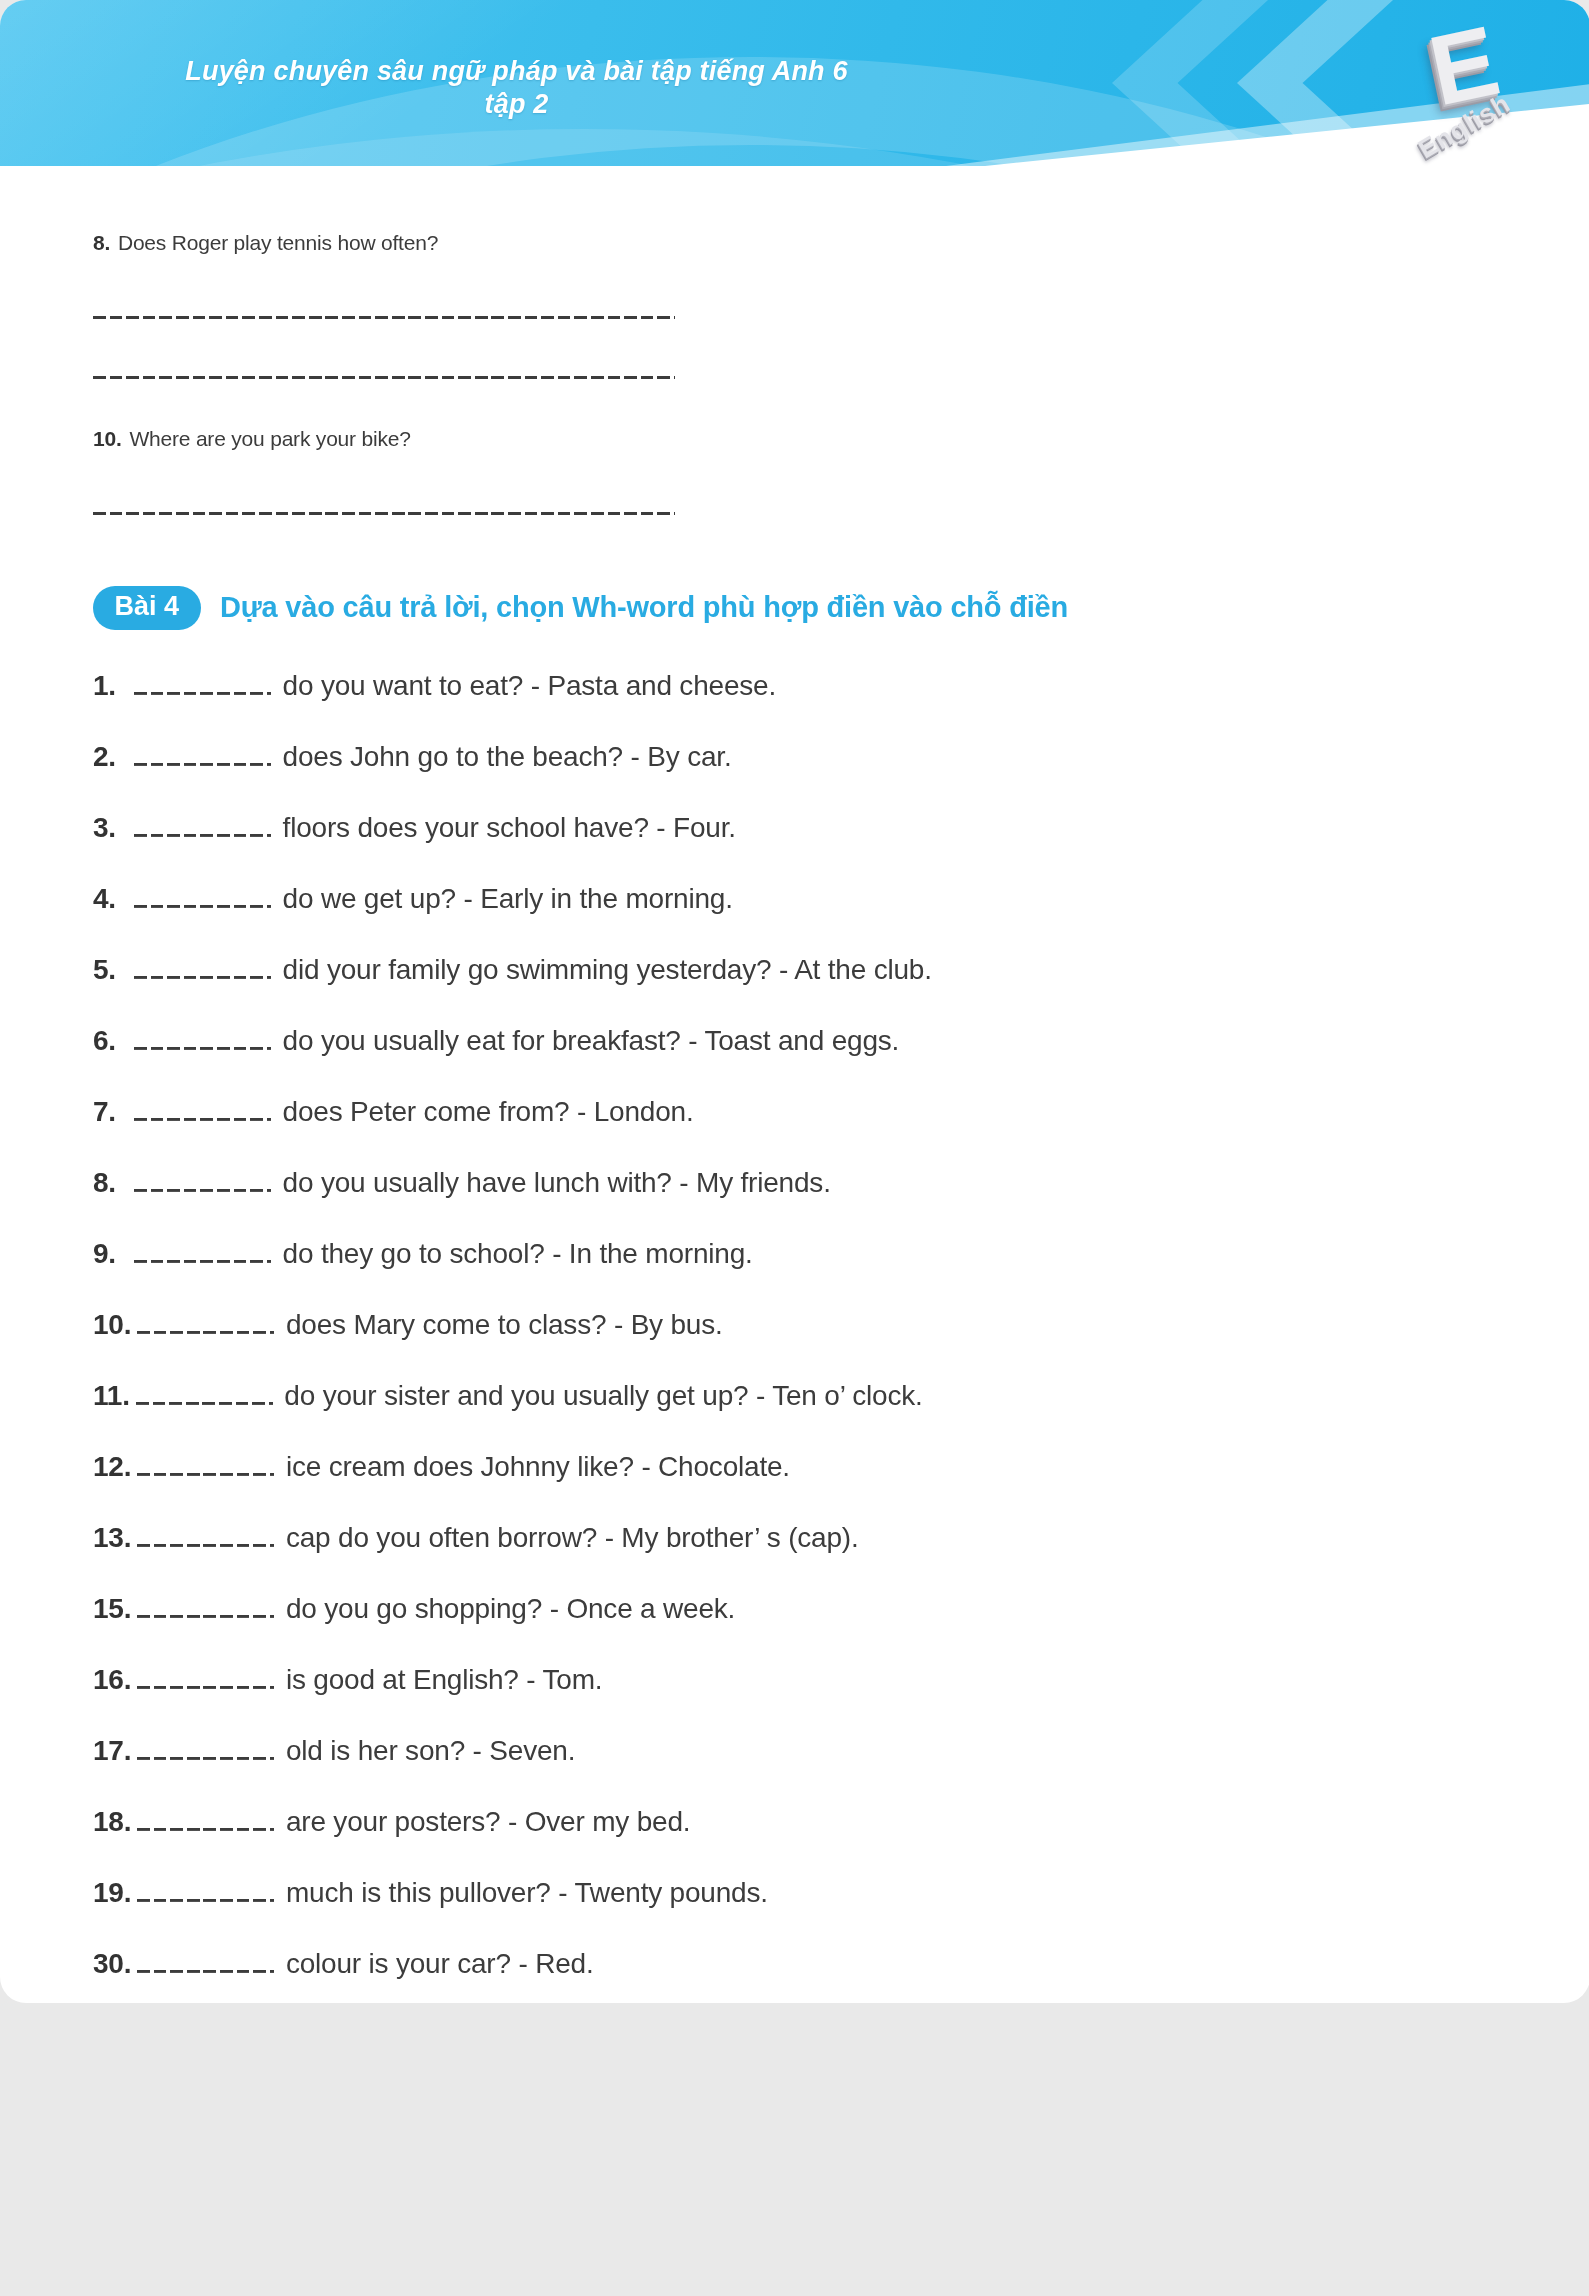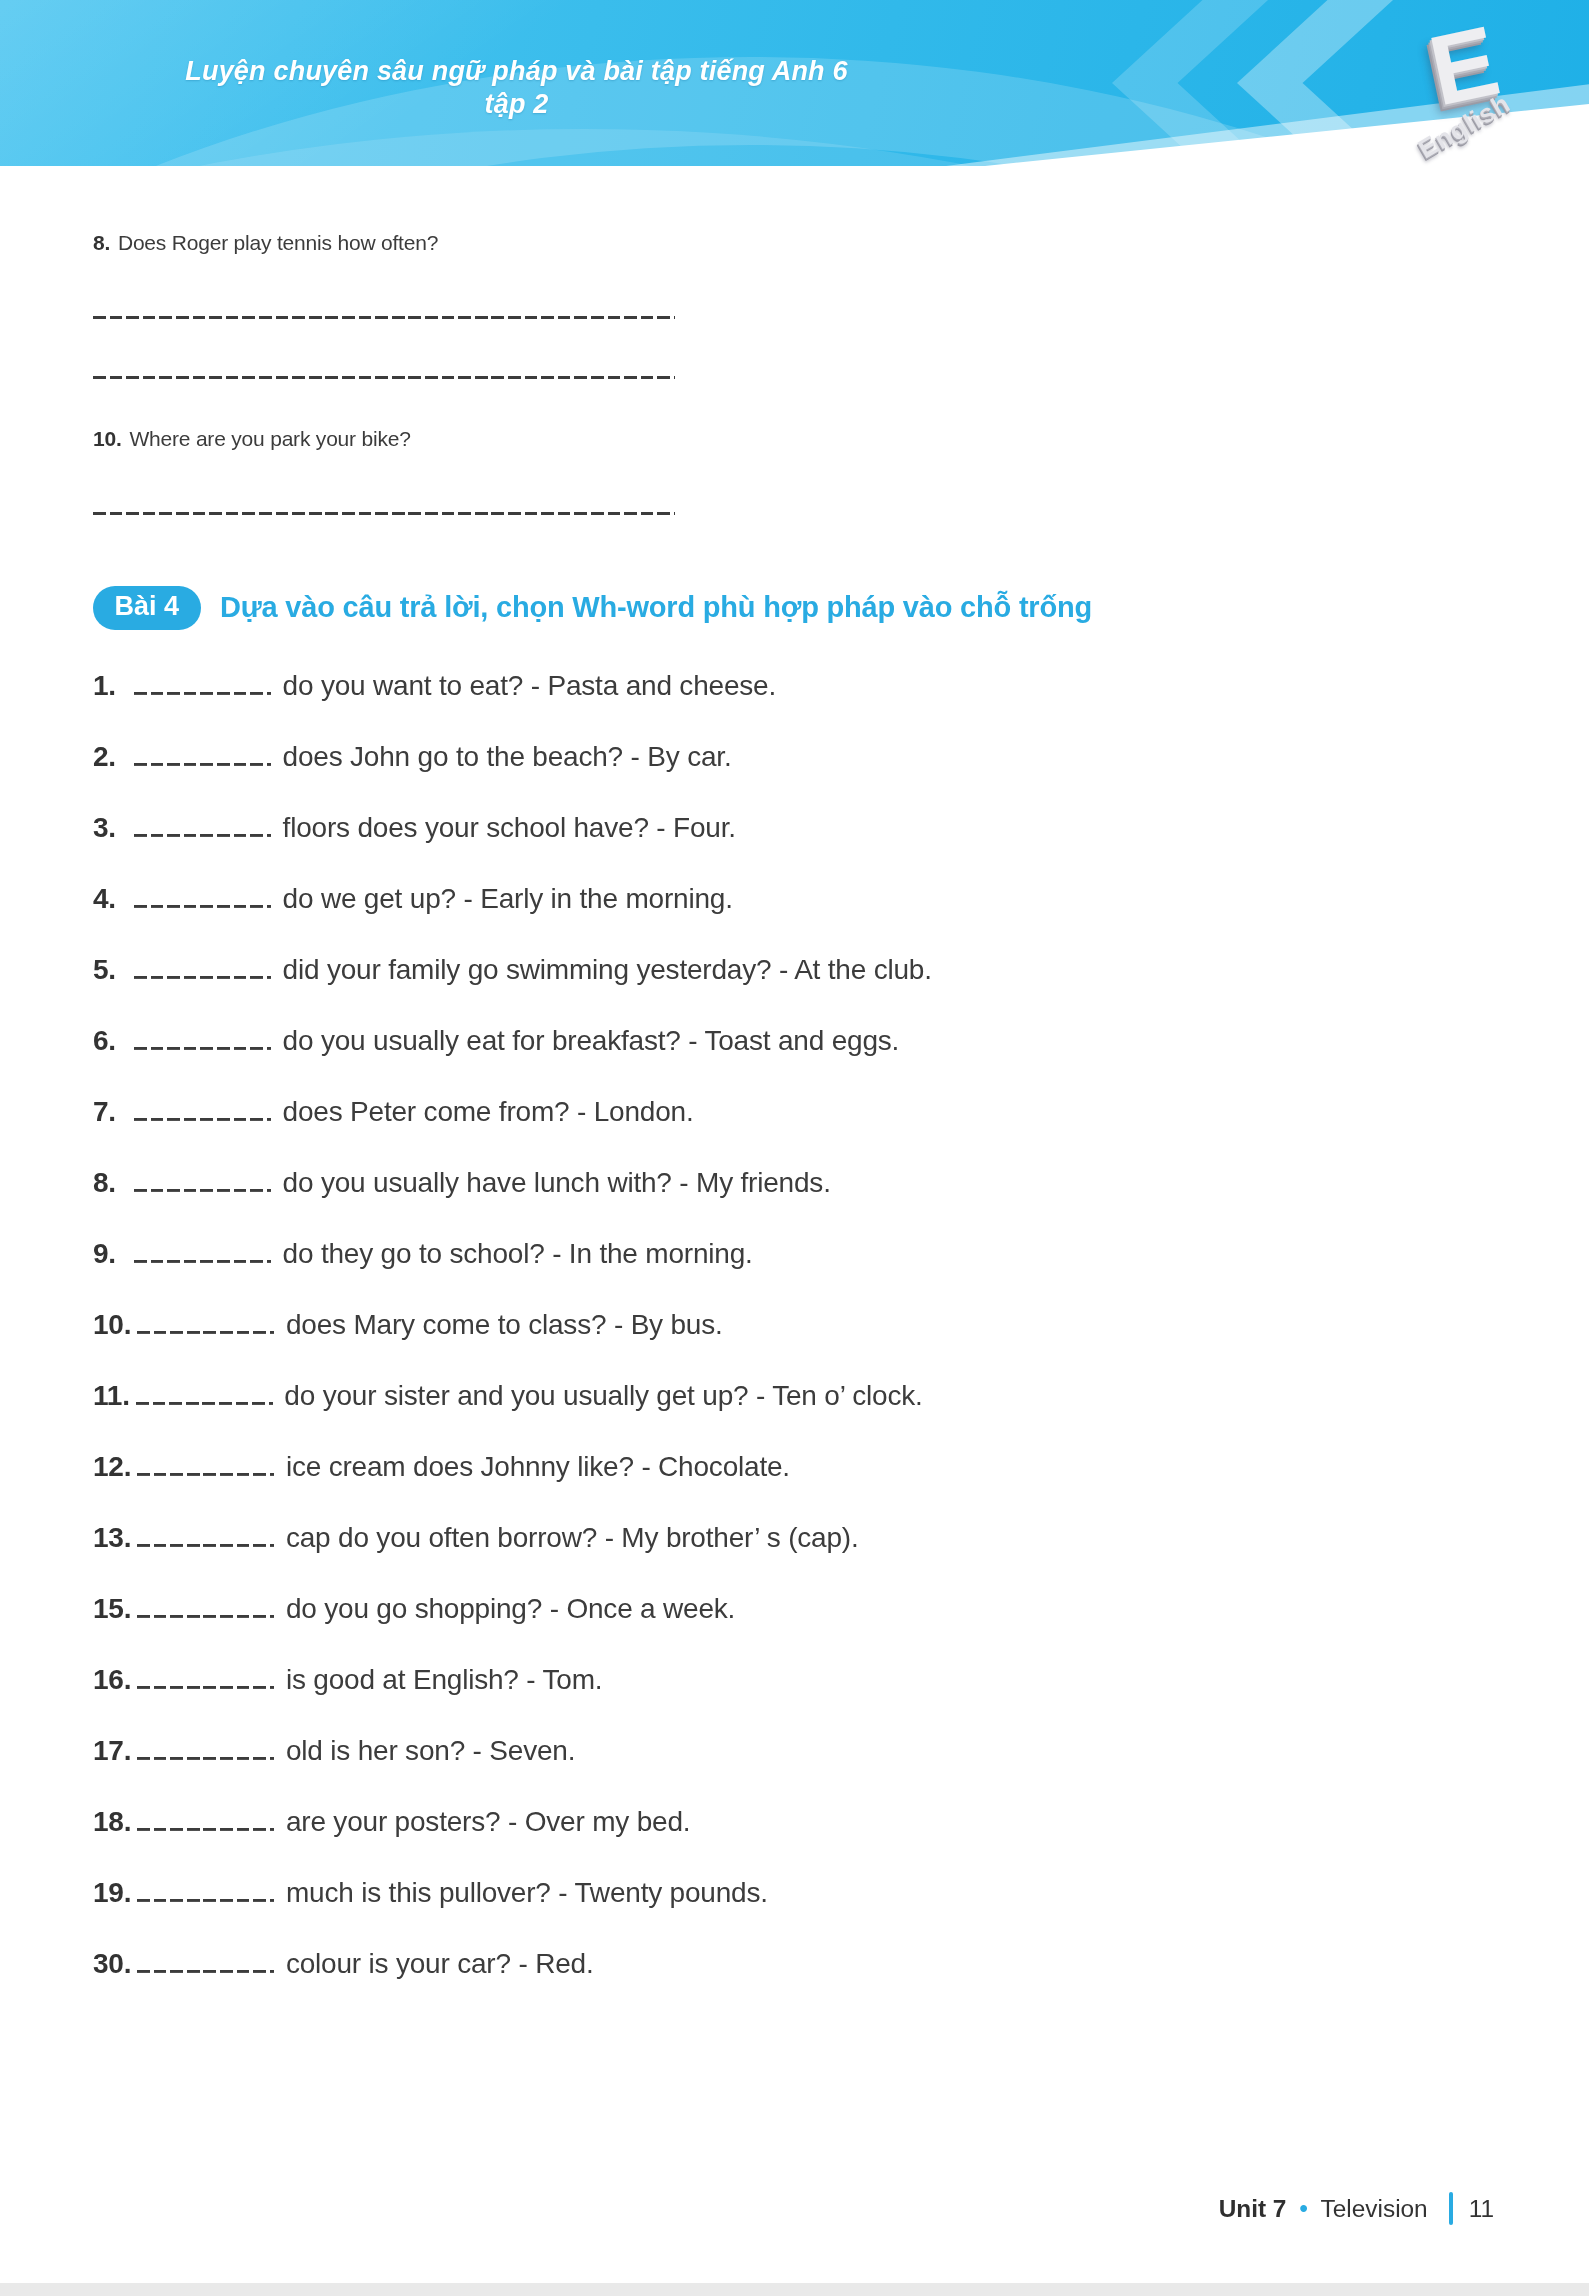--- a/index.html
+++ b/index.html
@@ -1,19 +1,19 @@
 <!DOCTYPE html>
 <html><head>
 <meta charset="utf-8">
 <style>
   html,body { margin:0; padding:0; background:#e9e9e9; }
   .page {
-    position:relative; width:1590px; height:2283px; margin:0 auto;
+    position:relative; width:1590px; height:2003px; margin:0 auto;
     background:#ffffff; overflow:hidden;
-    font-family:"Liberation Sans", sans-serif; color:#3c3c3c;
+    font-family:"Liberation Sans", sans-serif; color:#3c3c3c;border-radius:26px;
   }
 
   
   .banner {
     position:absolute; left:0; top:0; width:1590px; height:166px;
     background:linear-gradient(105deg,#4cc5f0 0%,#31b9ea 55%,#1fb0e7 100%);
     overflow:hidden;
   }
   .sw { position:absolute; pointer-events:none; }
   .sw1 { width:2146px; height:1365px; border-radius:50%; border:88px solid rgba(255,255,255,.16);
@@ -107,21 +107,21 @@
     <div class="ex3-q first"><span class="num">8.</span><span>Does Roger play tennis how often?</span></div>
     <div class="ex3-blank"></div>
 
     <div class="ex3-blank"></div>
 
     <div class="ex3-q"><span class="num">10.</span><span>Where are you park your bike?</span></div>
     <div class="ex3-blank"></div>
 
     <div class="section-head">
       <span class="badge">Bài 4</span>
-      <span class="section-title">Dựa vào câu trả lời, chọn Wh-word phù hợp pháp vào chỗ trống</span>
+      <span class="section-title">Dựa vào câu trả lời, chọn Wh-word phù hợp điền vào chỗ điền</span>
     </div>
 
     <div class="list">
       <div class="row"><span class="num">1.</span><span class="blank"></span><span class="txt">do you want to eat? - Pasta and cheese.</span></div>
       <div class="row"><span class="num">2.</span><span class="blank"></span><span class="txt">does John go to the beach? - By car.</span></div>
       <div class="row"><span class="num">3.</span><span class="blank"></span><span class="txt">floors does your school have? - Four.</span></div>
       <div class="row"><span class="num">4.</span><span class="blank"></span><span class="txt">do we get up? - Early in the morning.</span></div>
       <div class="row"><span class="num">5.</span><span class="blank"></span><span class="txt">did your family go swimming yesterday? - At the club.</span></div>
       <div class="row"><span class="num">6.</span><span class="blank"></span><span class="txt">do you usually eat for breakfast? - Toast and eggs.</span></div>
       <div class="row"><span class="num">7.</span><span class="blank"></span><span class="txt">does Peter come from? - London.</span></div>

